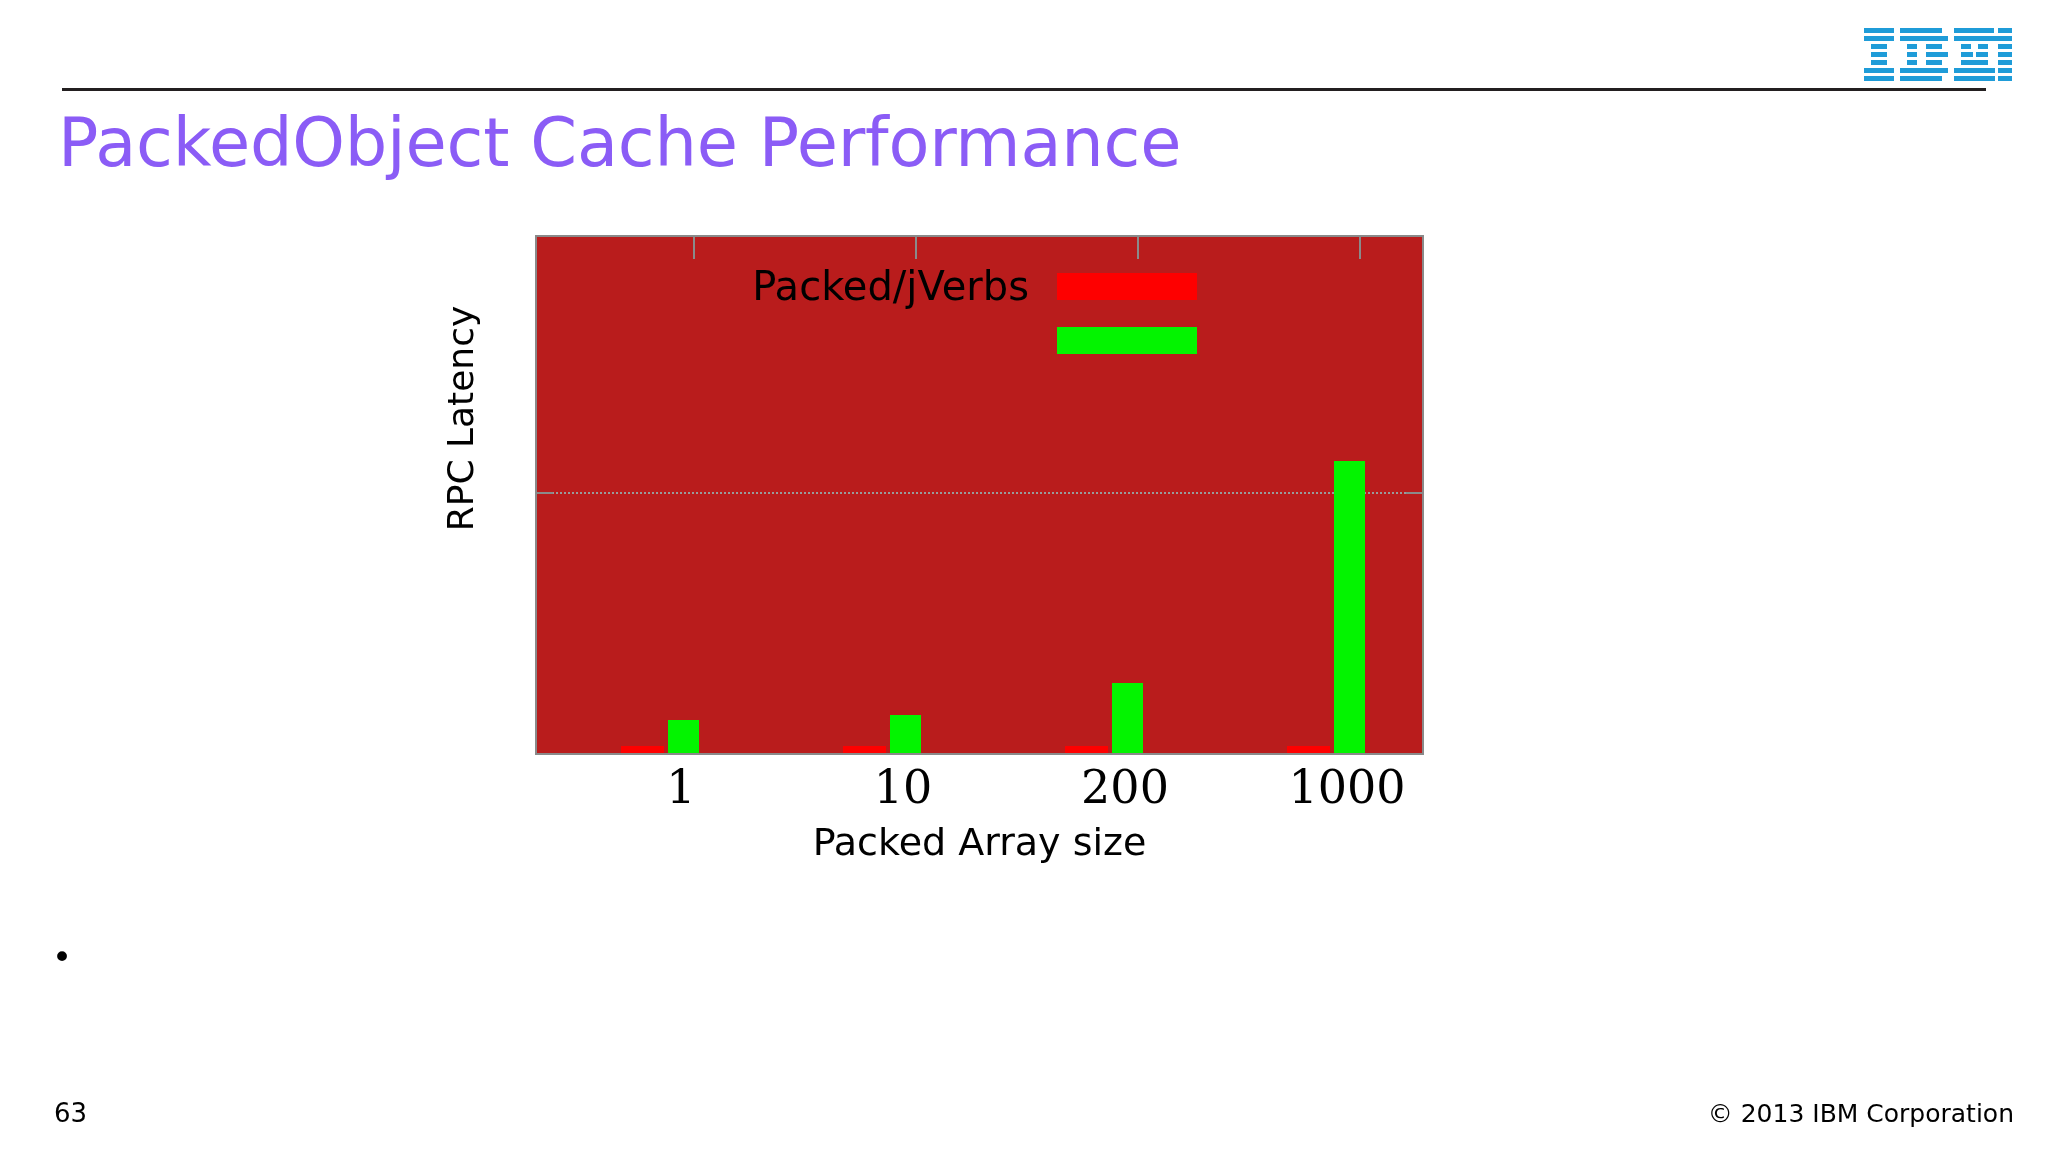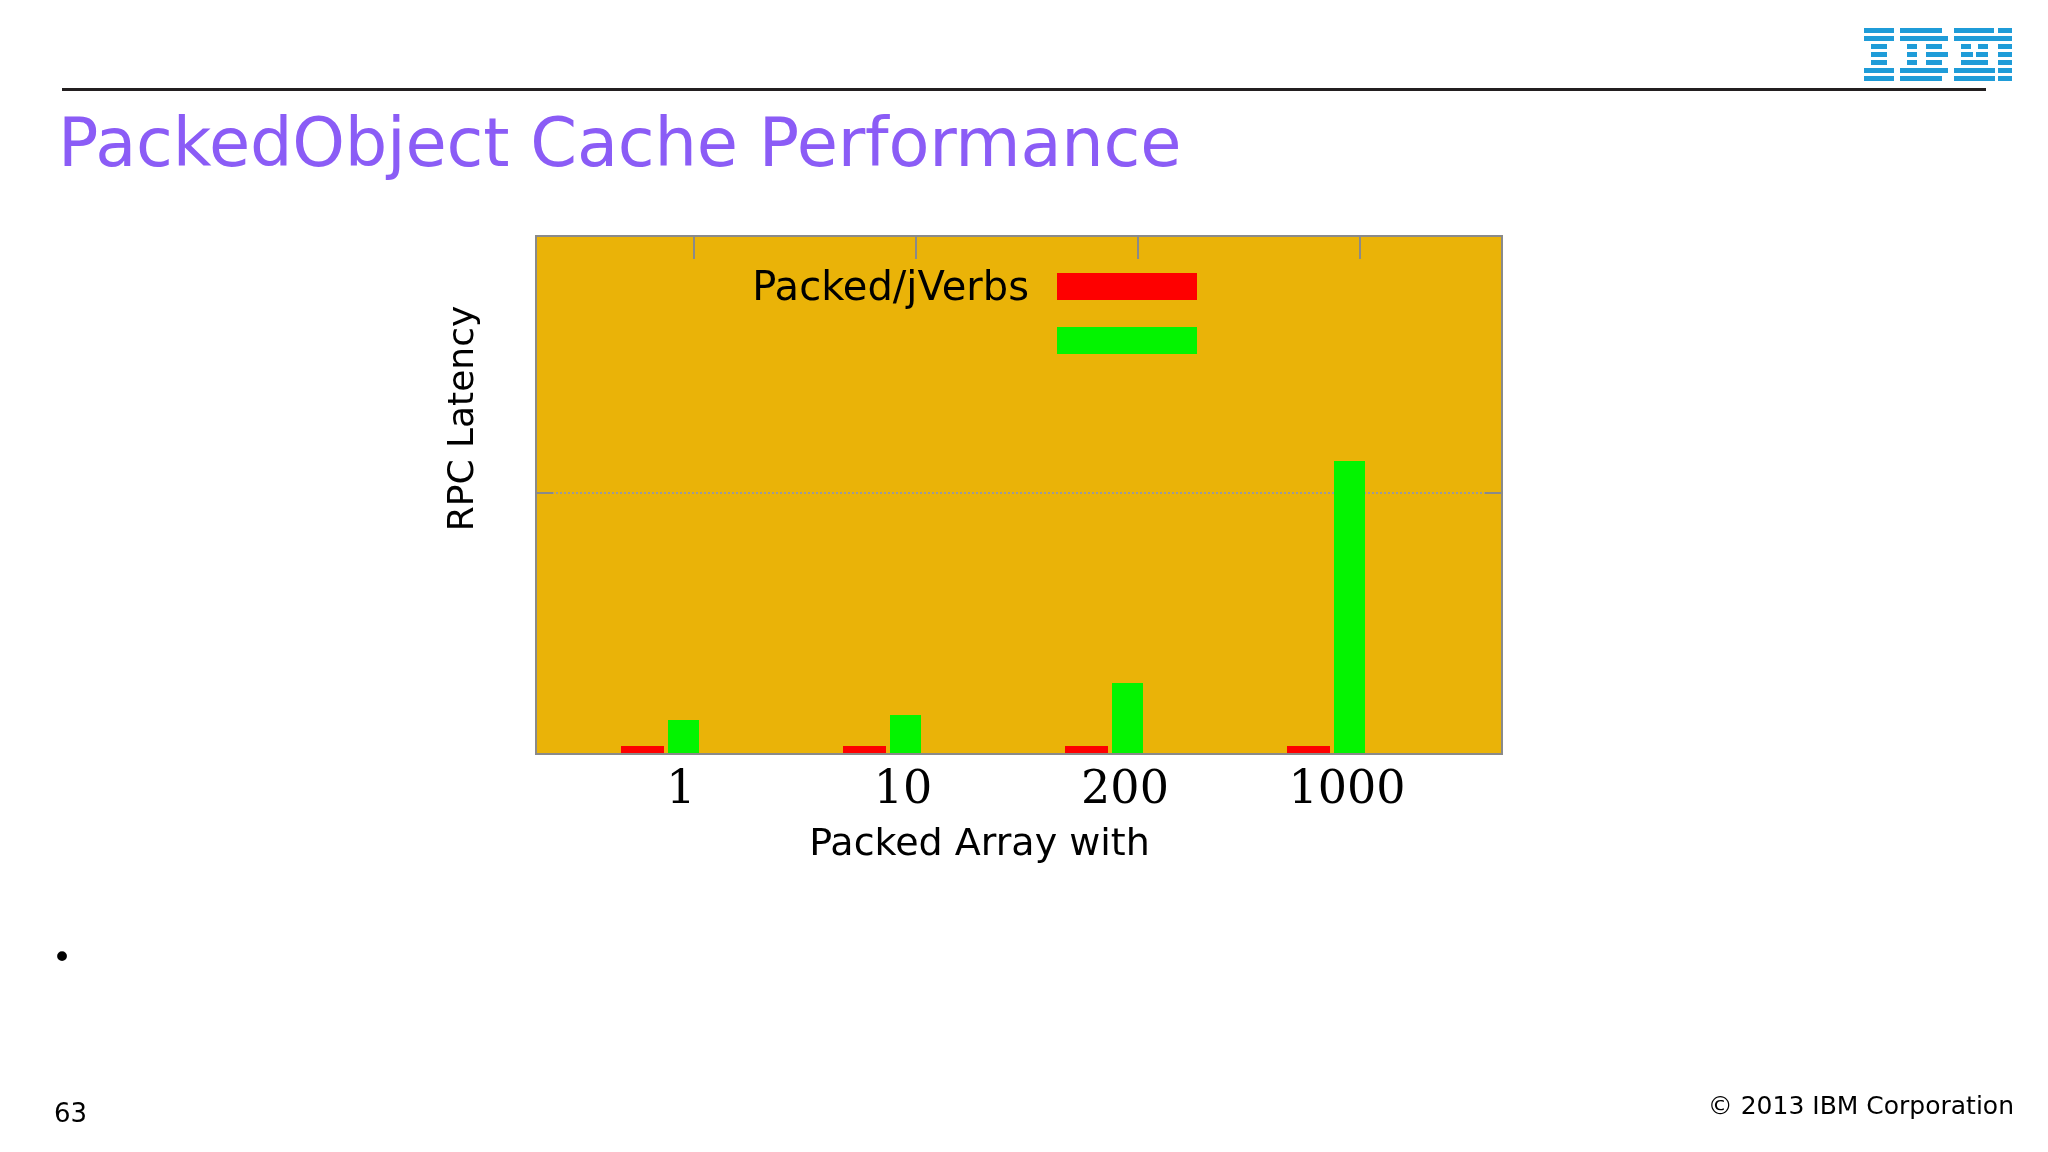--- a/index.html
+++ b/index.html
@@ -69,25 +69,25 @@
     font-size: 36px;
     color: #000000;
     font-family: "DejaVu Sans", "Liberation Sans", sans-serif;
     white-space: nowrap;
   }
 
   .plot-frame {
     position: absolute;
     left: 117px;
     top: 7px;
-    width: 968px;
+    width: 889px;
     height: 520px;
     border: 2px solid #8a8a8a;
     box-sizing: border-box;
-    background: #eab308;
+    background: #b91c1c;
     padding-left: 44px;
   }
 
   
   .xtick-top {
     position: absolute;
     top: 0;
     width: 2px;
     height: 22px;
     background: #8a8a8a;
@@ -206,21 +206,21 @@
     position: absolute;
     left: 54px;
     bottom: 24px;
     font-size: 26px;
     color: #000000;
     font-family: "DejaVu Sans", "Liberation Sans", sans-serif;
   }
   .copyright {
     position: absolute;
     right: 34px;
-    bottom: 32px;
+    bottom: 24px;
     font-size: 25px;
     color: #000000;
     font-family: "DejaVu Sans", "Liberation Sans", sans-serif;
     white-space: nowrap;
   }
 </style>
 </head>
 <body>
 
 <div class="ibm-logo">
@@ -308,21 +308,21 @@
     <div class="bar green" style="left:797px; width:31px; height:292px;"></div>
   </div>
 
   <div class="xlabels">
     <div class="xlabel" style="left:146px;">1</div>
     <div class="xlabel" style="left:368px;">10</div>
     <div class="xlabel" style="left:590px;">200</div>
     <div class="xlabel" style="left:812px;">1000</div>
   </div>
 
-  <div class="chart-xlabel">Packed Array with</div>
+  <div class="chart-xlabel">Packed Array size</div>
 </div>
 
 <div class="bullet-list">
   <div class="bullet-item">
     <span class="bullet-dot">•</span>
   </div>
 </div>
 
 <div class="page-number">63</div>
 <div class="copyright">© 2013 IBM Corporation</div>

